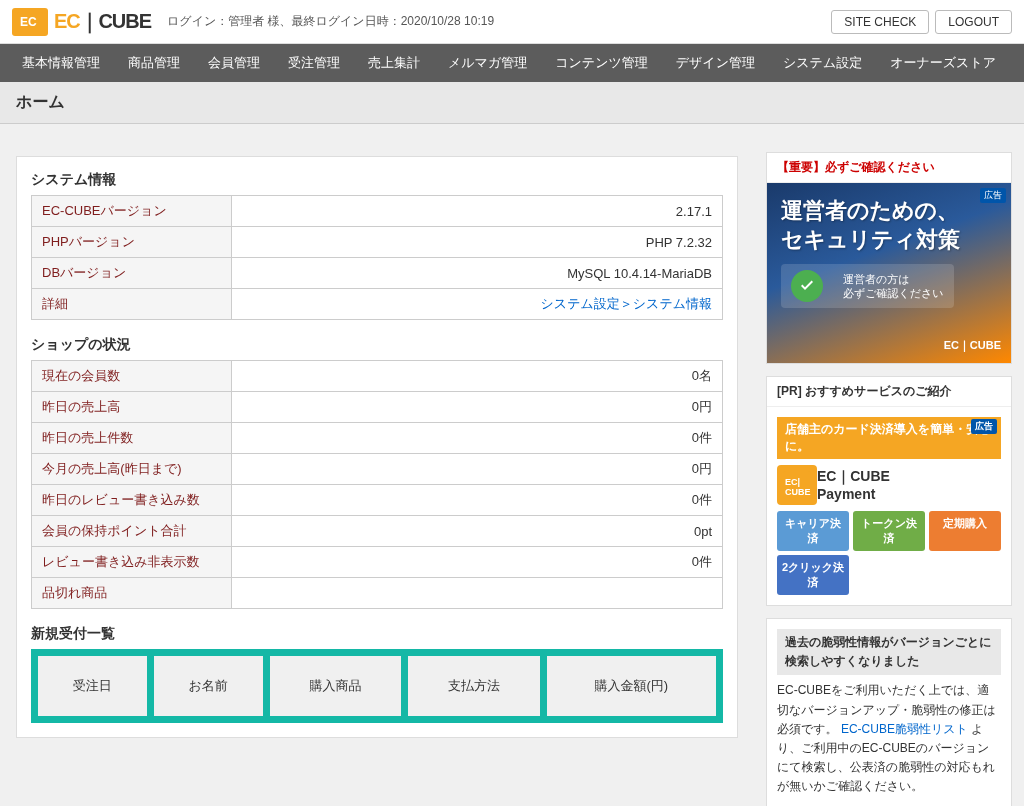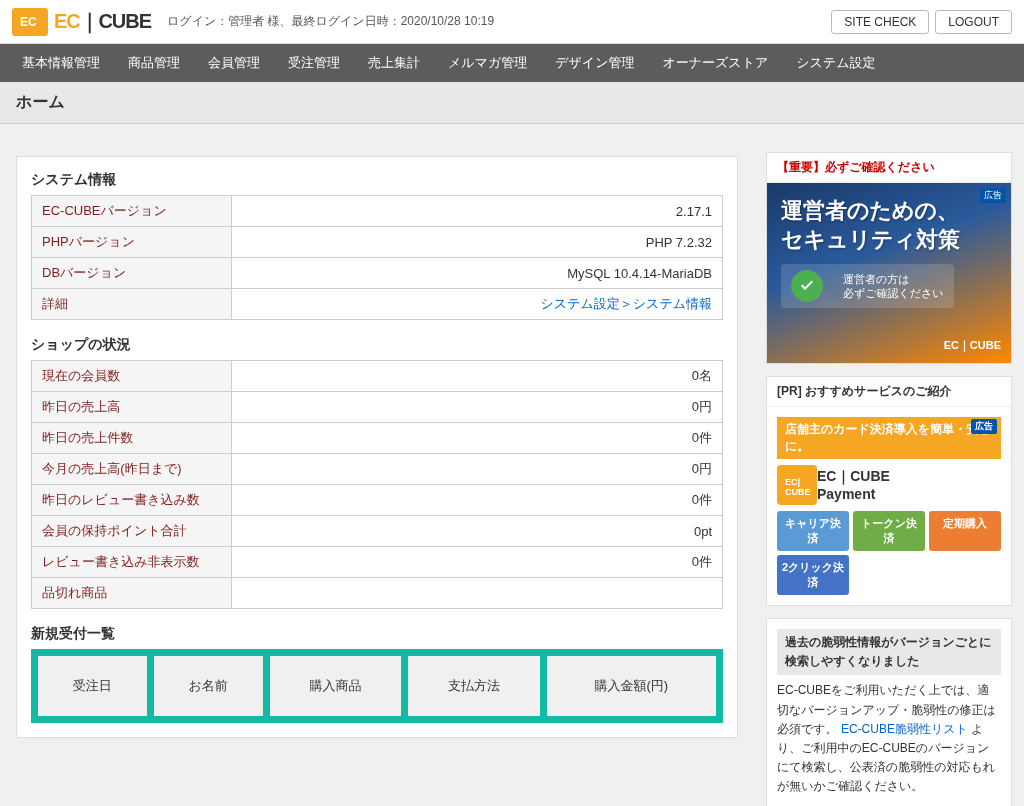--- a/index.html
+++ b/index.html
@@ -315,23 +315,24 @@
   </div>
 </div>
 
 <div id="nav">
 <div class="nav-item">基本情報管理</div>
     <div class="nav-item">商品管理</div>
     <div class="nav-item">会員管理</div>
     <div class="nav-item">受注管理</div>
     <div class="nav-item">売上集計</div>
     <div class="nav-item">メルマガ管理</div>
+    <div class="nav-item">コンテンツ管理</div>
     <div class="nav-item">デザイン管理</div>
+    <div class="nav-item">システム設定</div>
     <div class="nav-item">オーナーズストア</div>
-    <div class="nav-item">システム設定</div>
   </div>
 
 <div id="page-title-bar">
   <span>ホーム</span>
 </div>
 
 <div id="content-wrapper">
 
   <div id="main">
     <div id="main-inner">

